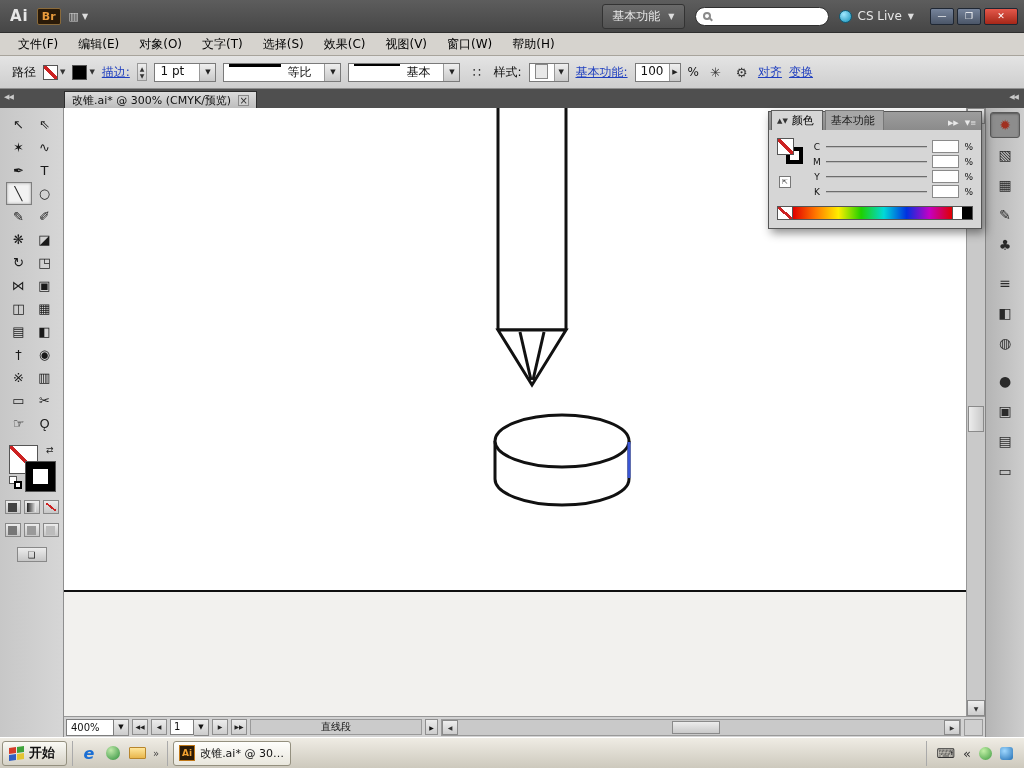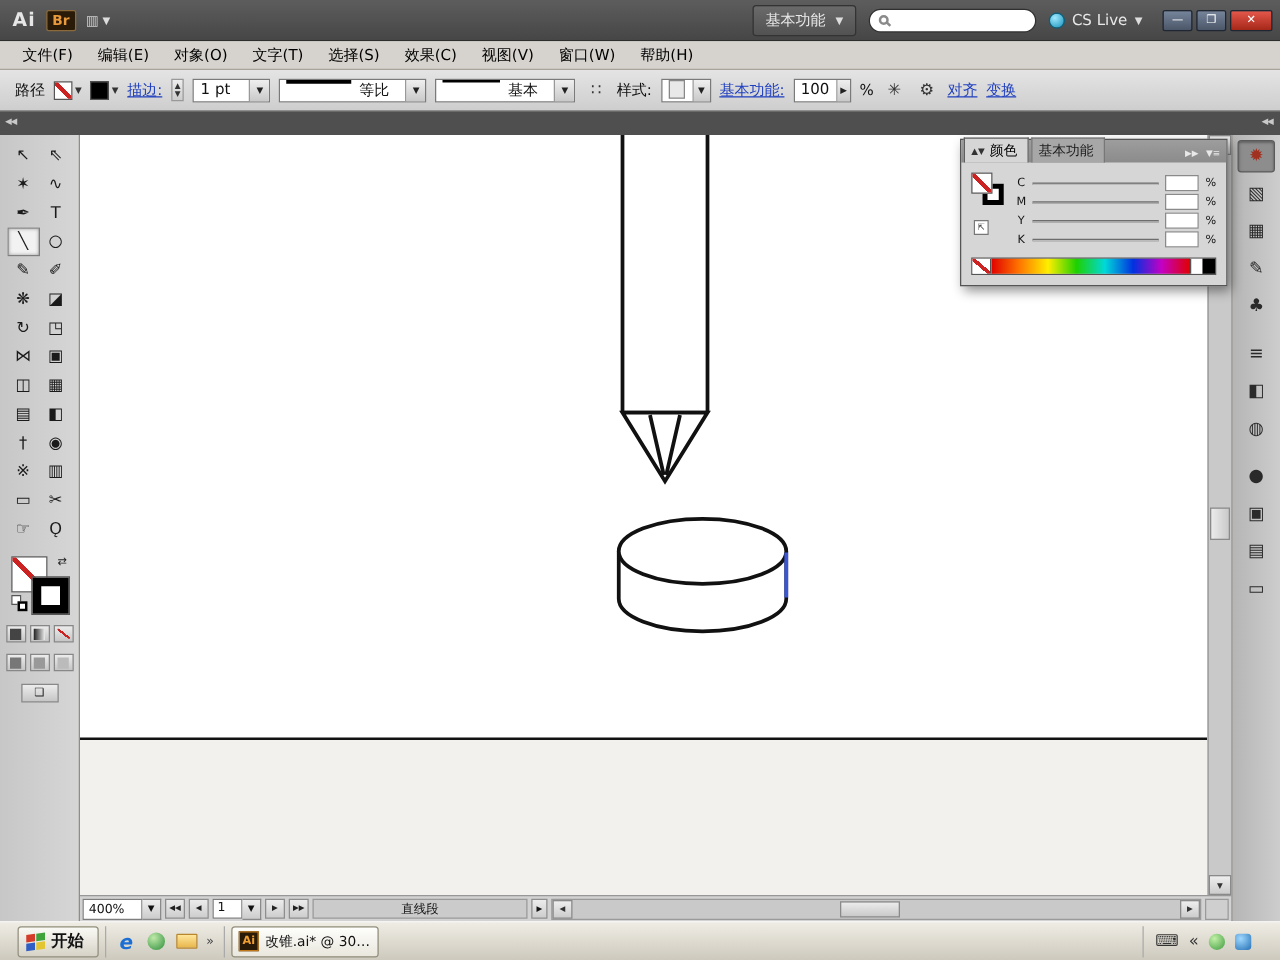--- a/index.html
+++ b/index.html
@@ -120,21 +120,21 @@
   .board-field{width:24px;height:16px;background:#fff;border:1px solid #7e7e7e;padding:1px 3px;font-size:10px}
   .status-field{width:172px;height:16px;border:1px solid #9a9a9a;background:#cbcbcb;display:flex;align-items:center;justify-content:center;font-size:10px;color:#111}
   .flyout-btn{width:13px;height:16px;border:1px solid #8e8e8e;background:linear-gradient(#ececec,#cdcdcd);font-size:6px;display:flex;align-items:center;justify-content:center}
   .hscroll{flex:1;height:17px;border:1px solid #9a9a9a;background:#c9c9c9;display:flex}
   .hs-btn{width:16px;height:100%}
   .hs-track{flex:1;position:relative}
   .hs-thumb{position:absolute;left:44%;width:48px;top:1px;bottom:1px;background:linear-gradient(#ececec,#c9c9c9);border:1px solid #8a8a8a}
   .sb-corner{width:19px;height:17px;background:#cfcfcf;border:1px solid #9a9a9a}
 
   
-  .taskbar{position:absolute;left:0;top:737px;width:1024px;height:31px;background:linear-gradient(#efece4,#cdc9bd);border-top:1px solid #fff;display:flex;align-items:center;gap:5px;padding:0 14px}
+  .taskbar{position:absolute;left:0;top:737px;width:1024px;height:31px;background:linear-gradient(#efece4,#cdc9bd);border-top:1px solid #fff;display:flex;align-items:center;gap:5px;padding:0 2px}
   .start-btn{height:25px;display:flex;align-items:center;gap:5px;padding:0 11px 0 6px;background:linear-gradient(#fafaf5,#d6d2c6);border:1px solid #94907f;border-radius:3px;font-weight:bold;font-size:13px;color:#111}
   .winflag{width:15px;height:13px;display:grid;grid-template:1fr 1fr/1fr 1fr;gap:1px;transform:skewY(-8deg)}
   .winflag i{display:block}
   .winflag .r{background:#d43d2a}.winflag .g{background:#3fa33b}.winflag .b{background:#2f5fc4}.winflag .y{background:#e3c431}
   .quicklaunch{display:flex;align-items:center;gap:4px;border-left:1px solid #aaa;border-right:1px solid #aaa;padding:0 6px;height:25px}
   .ql-icon{width:20px;height:20px;display:flex;align-items:center;justify-content:center}
   .ie-glyph{color:#1b6fd4;font-weight:bold;font-style:italic;font-size:16px}
   .globe-glyph{width:14px;height:14px;border-radius:50%;background:radial-gradient(circle at 35% 30%,#bfe9a9,#2c8e3a)}
   .folder-glyph{width:17px;height:12px;background:linear-gradient(#ffe69a,#e8b64c);border:1px solid #b8862c;border-radius:1px}
   .ql-chev{font-size:10px;color:#444;padding:0 2px}
@@ -233,20 +233,24 @@
   </span>
   <span>%</span>
   <span class="cb-icon">✳</span>
   <span class="cb-icon">⚙</span>
   <span class="blue-link">对齐</span>
   <span class="blue-link">变换</span>
 </div>
 
 <div class="docbar">
   <span class="chev left">◀◀</span>
+  <div class="doctab">
+    <span>改锥.ai* @ 300%  (CMYK/预览)</span>
+    <span class="tab-close">×</span>
+  </div>
   <span class="chev right">◀◀</span>
 </div>
 
 <div class="toolbar">
   <div class="tools-grid">
 
   <div class="tool">↖</div>
       <div class="tool">⇖</div>
       <div class="tool">✶</div>
       <div class="tool">∿</div>

